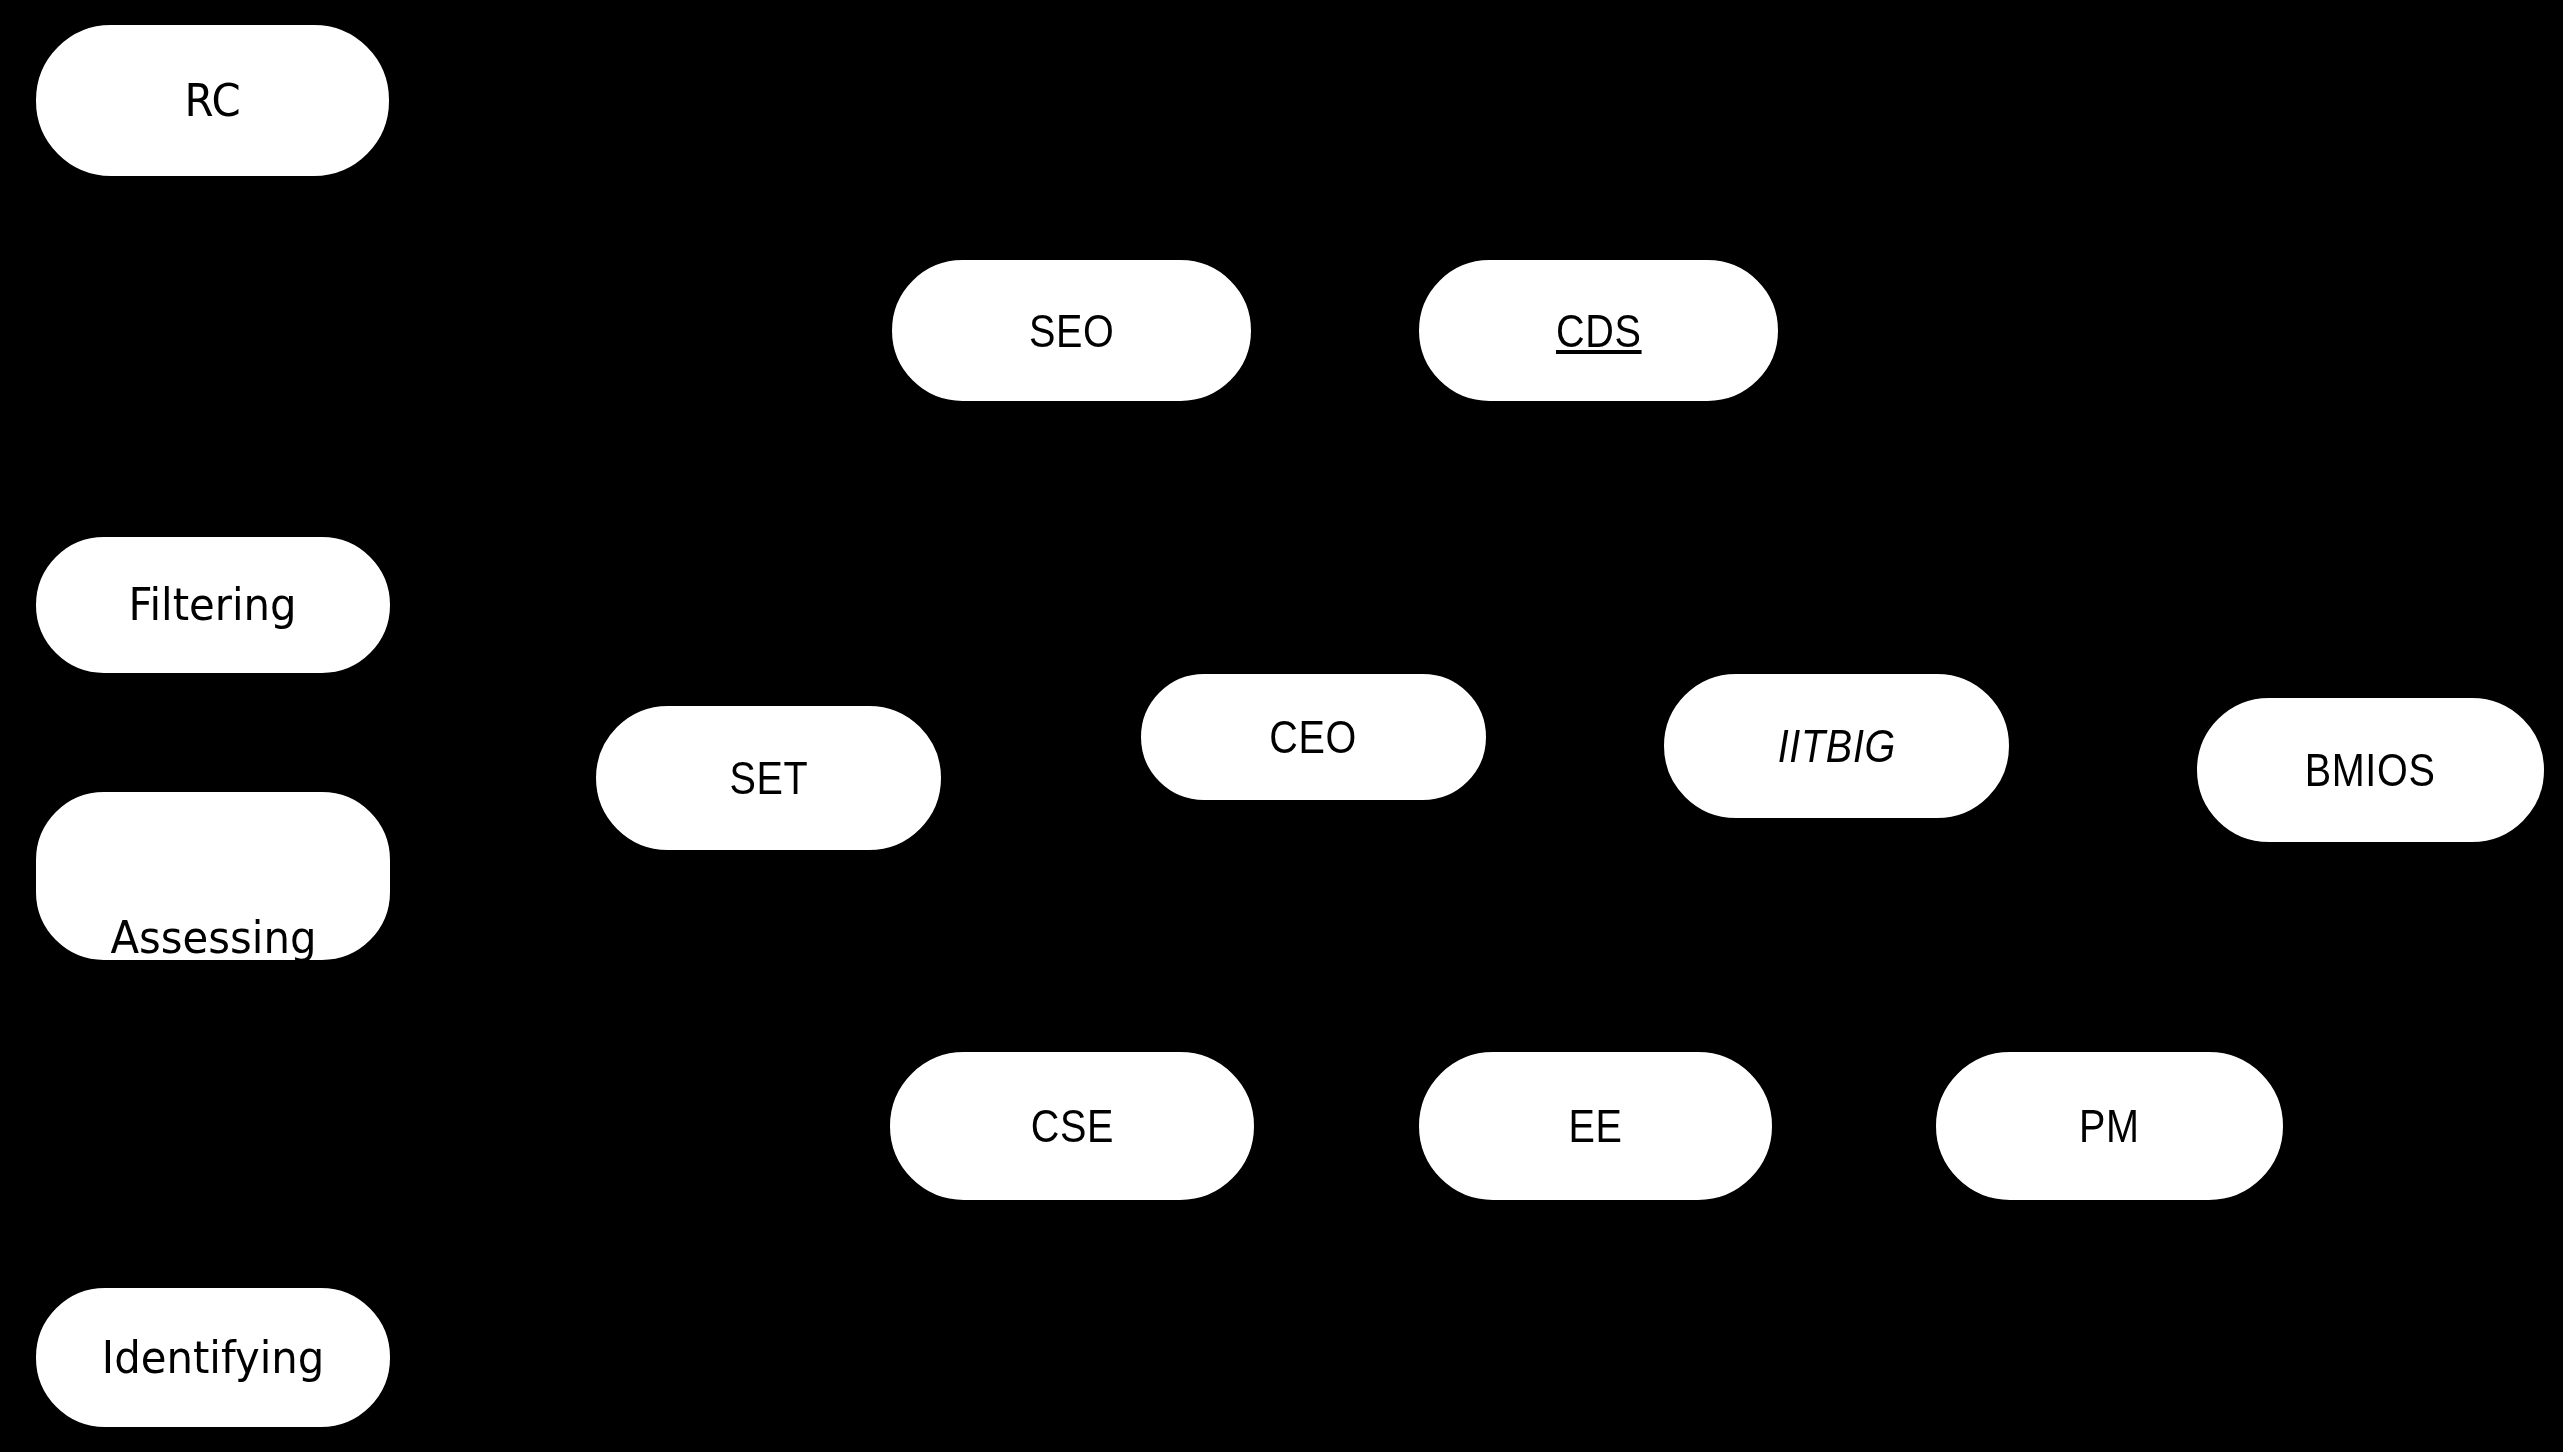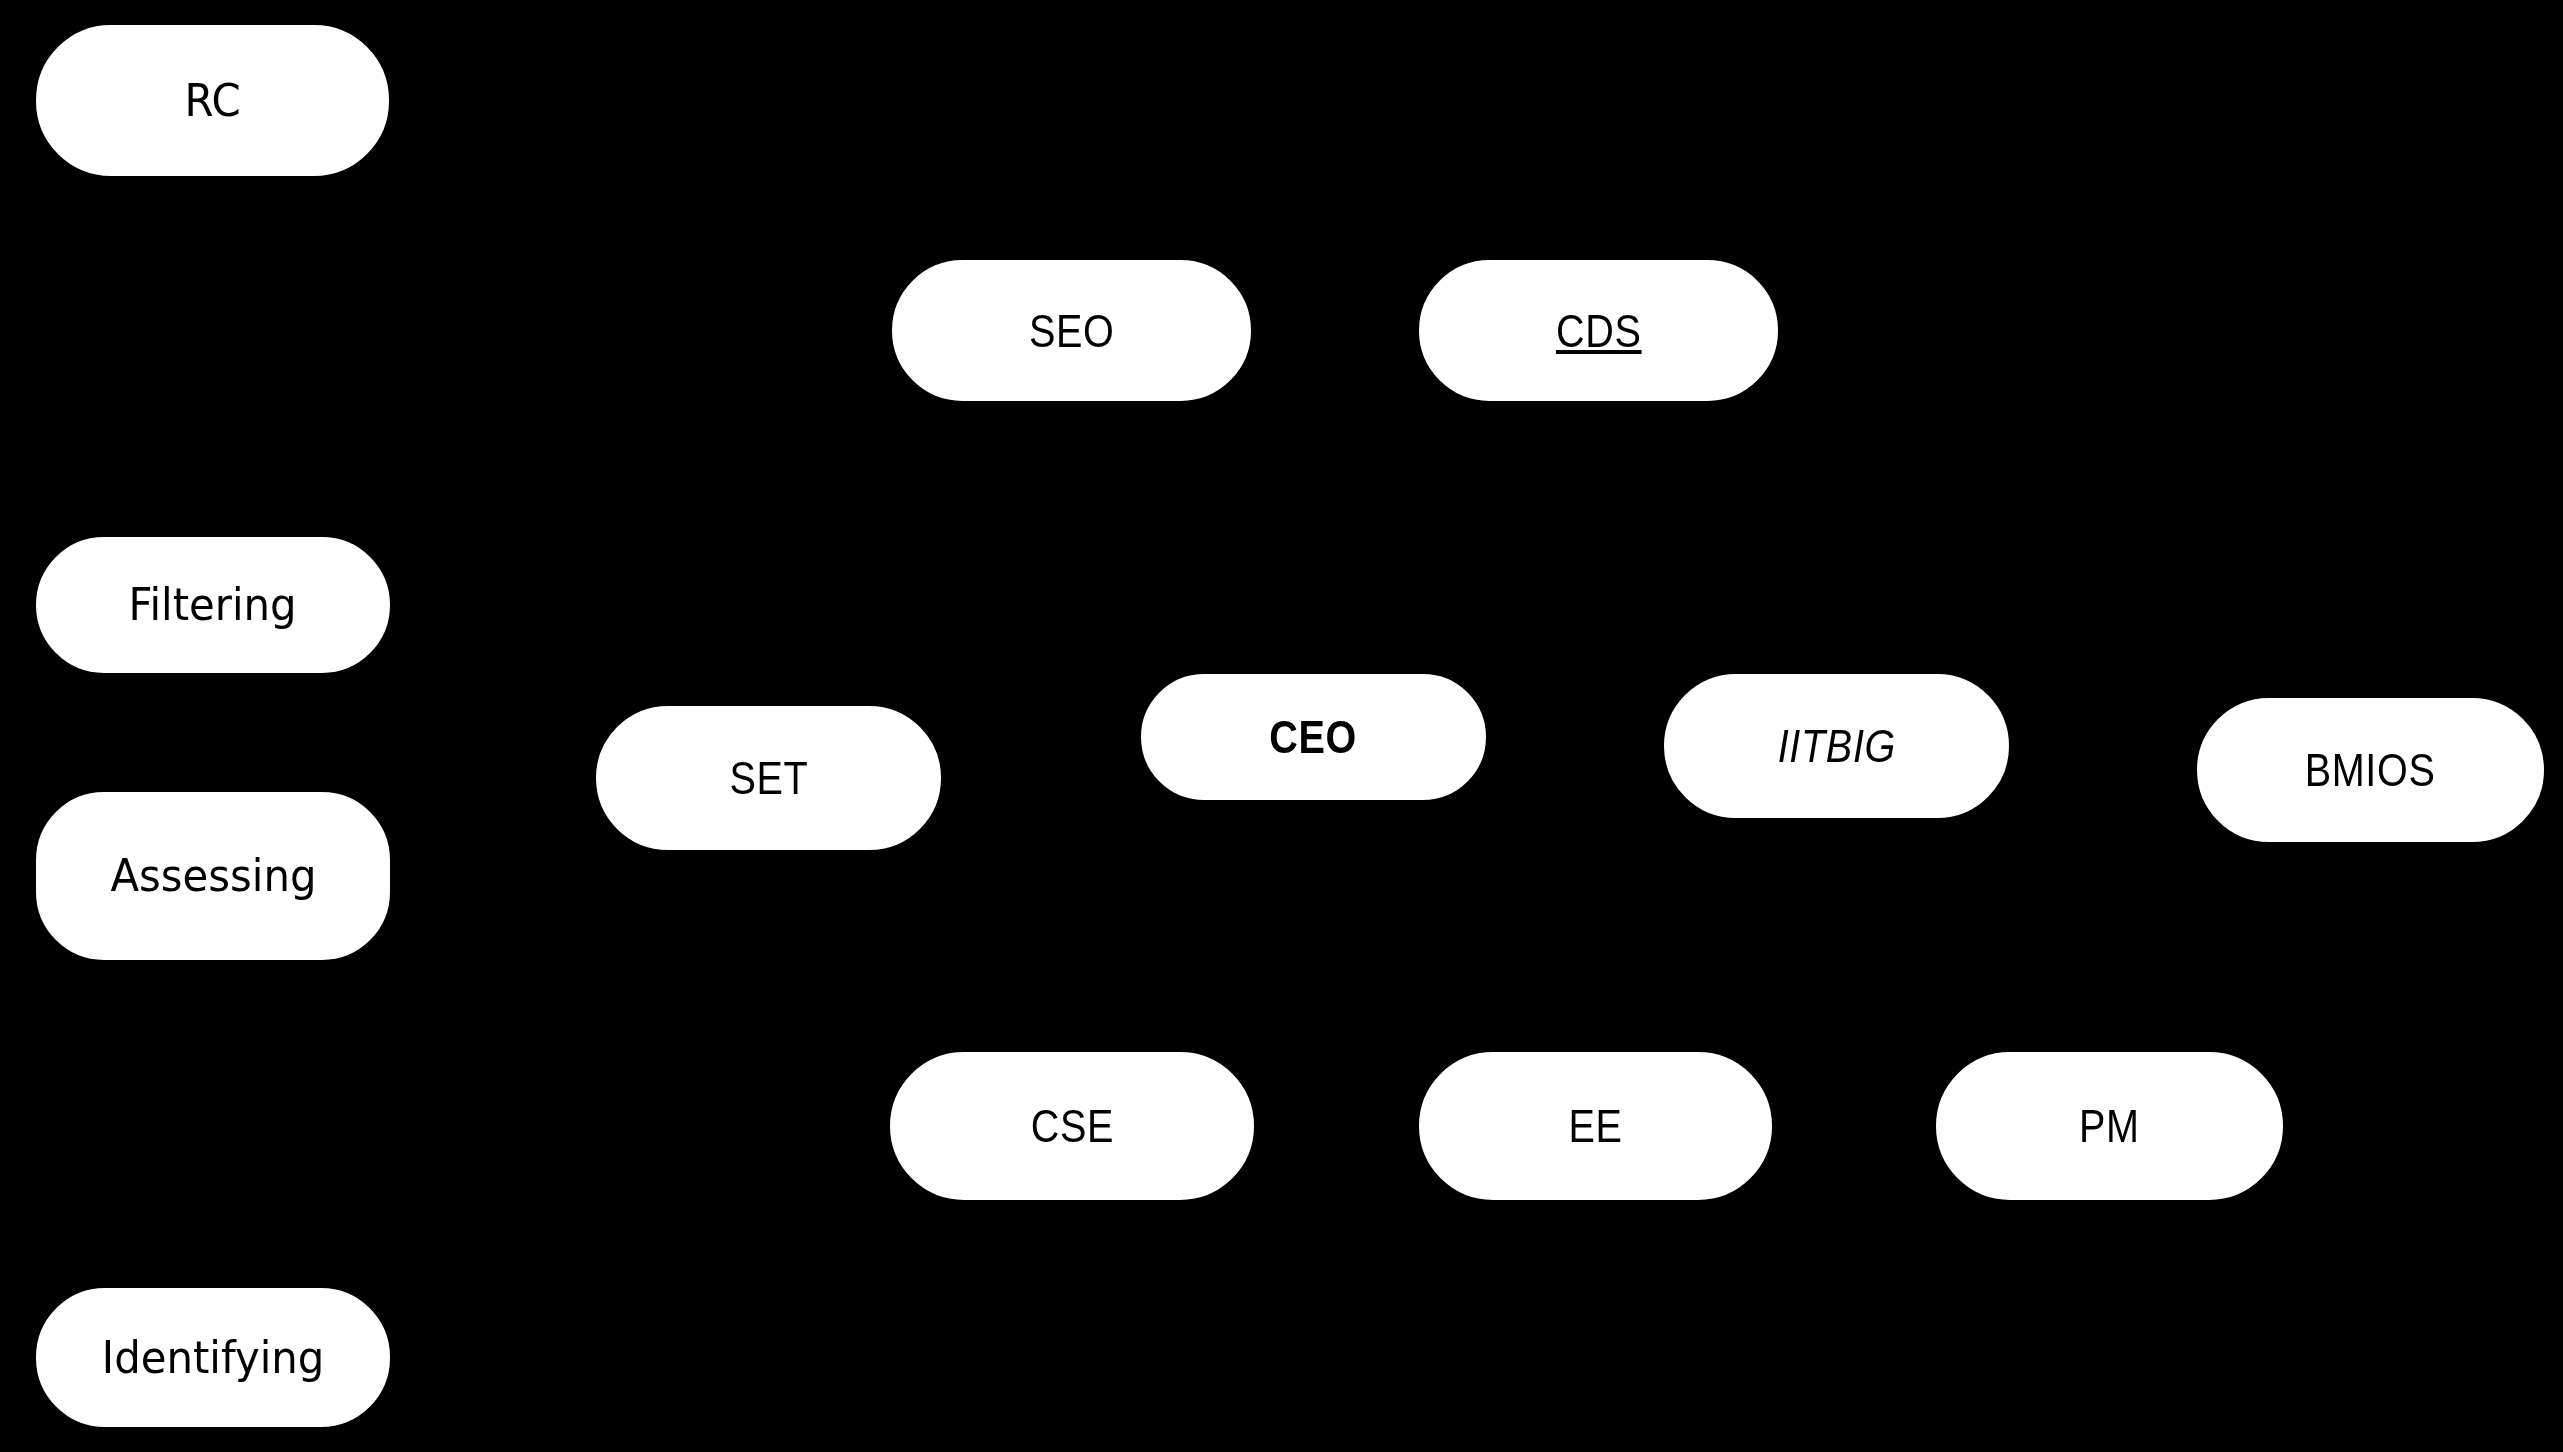--- a/index.html
+++ b/index.html
@@ -122,33 +122,33 @@
   </div>
 
   <div class="node thin" style="left:32px; top:533px; width:362px; height:144px; border-radius:72px;">
     <span class="node-label word">Filtering</span>
   </div>
 
   <div class="node" style="left:591px; top:669px; width:355px; height:154px; border-radius:77px;margin-top:32px;">
     <span class="node-label acro">SET</span>
   </div>
 
-  <div class="node" style="left:1136px; top:669px; width:355px; height:136px; border-radius:77px;font-weight:bold;">
+  <div class="node" style="left:1136px; top:669px; width:355px; height:136px; border-radius:77px;">
     <span class="node-label acro">CEO</span>
   </div>
 
   <div class="node" style="left:1659px; top:669px; width:355px; height:154px; border-radius:77px;font-style:italic;">
     <span class="node-label acro">IITBIG</span>
   </div>
 
   <div class="node" style="left:2192px; top:669px; width:357px; height:154px; border-radius:77px;margin-top:24px;">
     <span class="node-label acro">BMIOS</span>
   </div>
 
-  <div class="node thin" style="left:32px; top:788px; width:362px; height:176px; border-radius:72px;">
+  <div class="node thin" style="left:32px; top:788px; width:362px; height:176px; border-radius:72px;align-items:flex-end;">
     <span class="node-label word">Assessing</span>
   </div>
 
   <div class="node" style="left:885px; top:1047px; width:374px; height:158px; border-radius:79px;">
     <span class="node-label acro">CSE</span>
   </div>
 
   <div class="node" style="left:1414px; top:1047px; width:363px; height:158px; border-radius:79px;">
     <span class="node-label acro">EE</span>
   </div>

